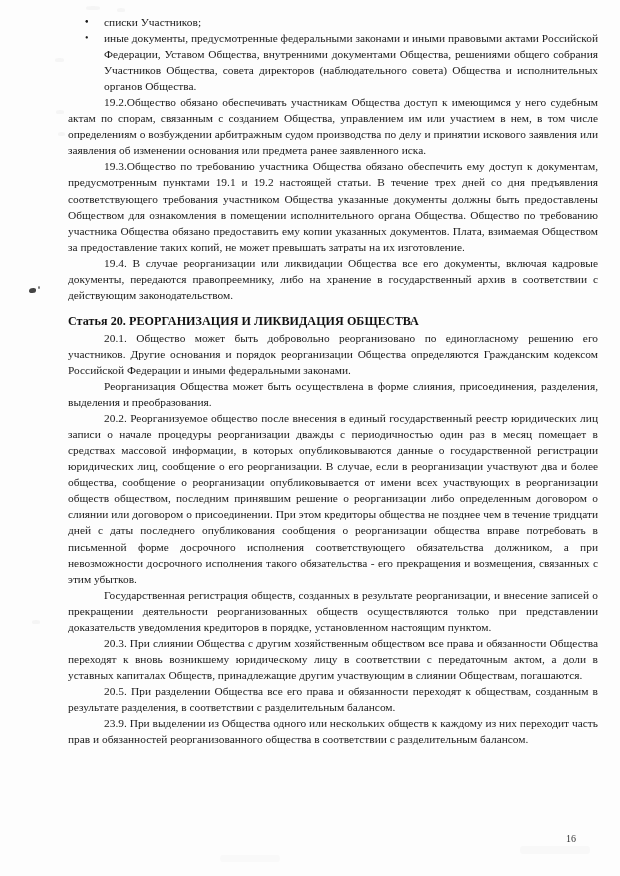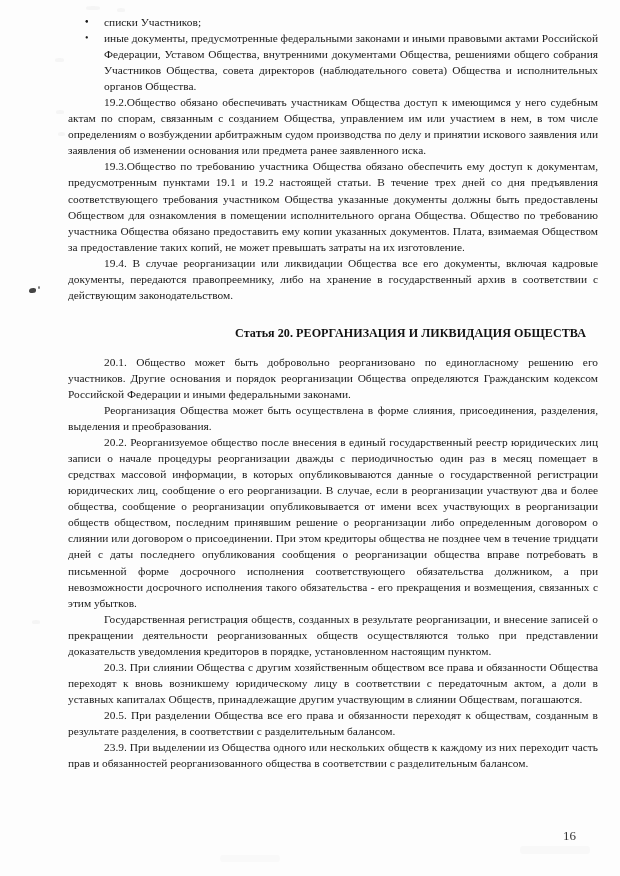--- a/index.html
+++ b/index.html
@@ -44,35 +44,35 @@
   }
   p.bullet .dot {
     position: absolute;
     left: 17px;
     top: 0;
     font-size: 10px;
     line-height: 16.05px;
   }
   .num { font-weight: normal; }
   h2.article-title {
-    margin: 12px;
+    margin: 0;
     padding-top: 10px;
     padding-bottom: 1px;
     font-size: 12.1px;
     line-height: 16.05px;
     font-weight: bold;
-    text-align: right;
+    text-align: left;
     color: #111111;
     letter-spacing: 0.05px;
   }
   .page-number {
     position: absolute;
     right: 44px;
     bottom: 32px;
-    font-size: 13px;
+    font-size: 10px;
     color: #333333;
     font-family: "Liberation Serif", "DejaVu Serif", serif;
   }
   
   .ink-mark {
     position: absolute;
     left: 29px;
     top: 288px;
     width: 7px;
     height: 5px;

